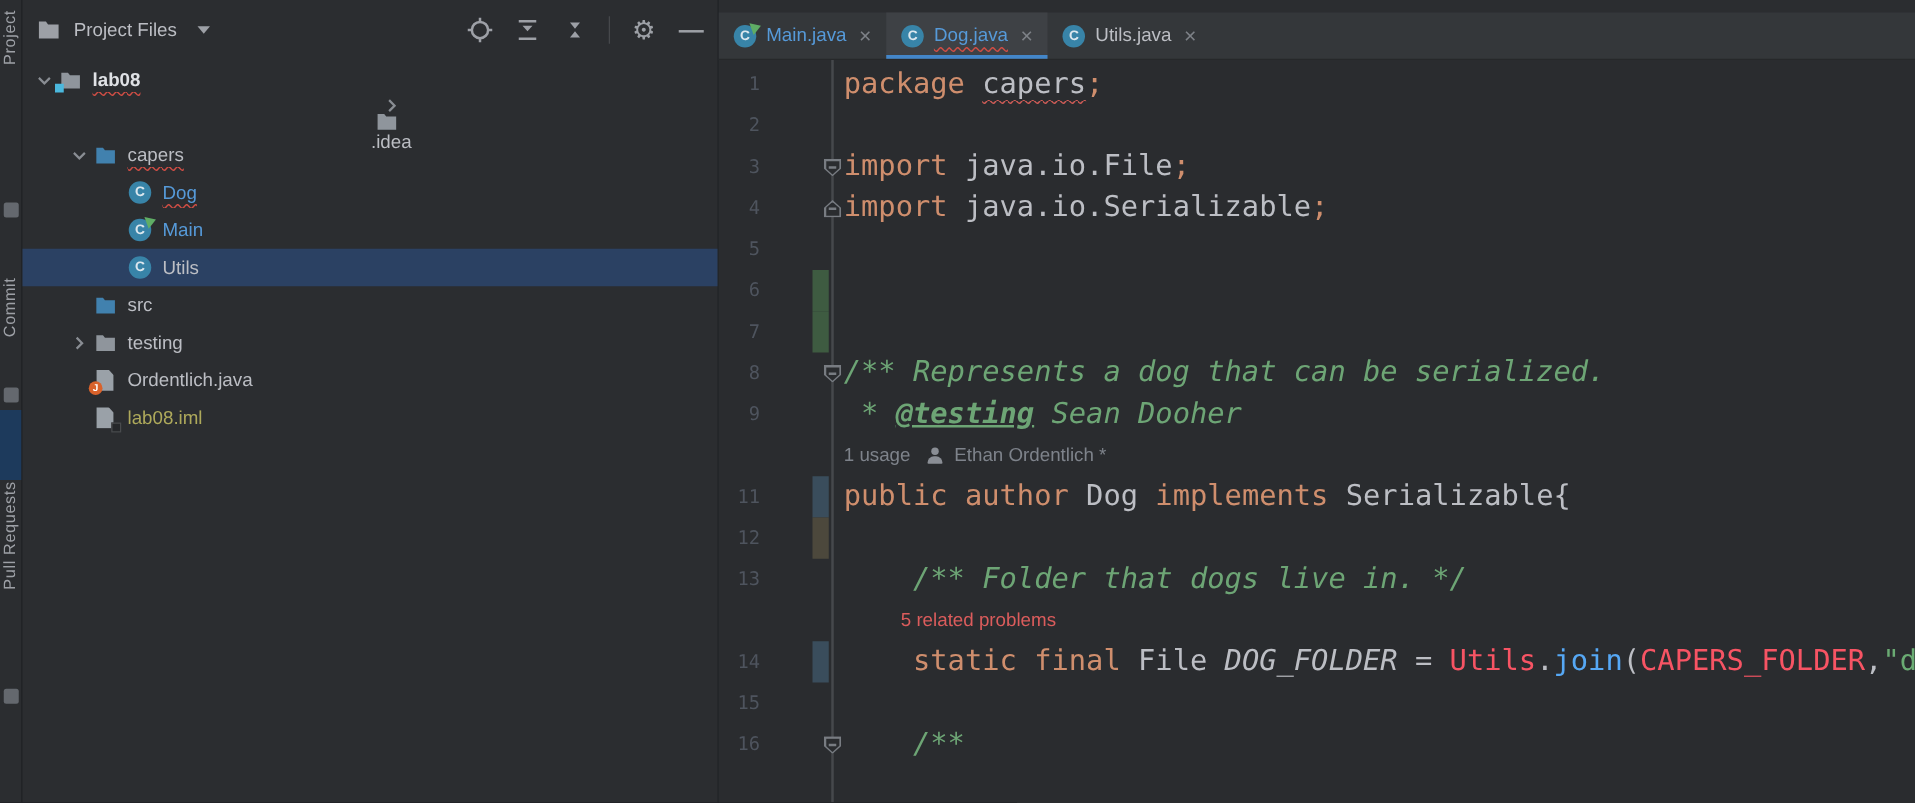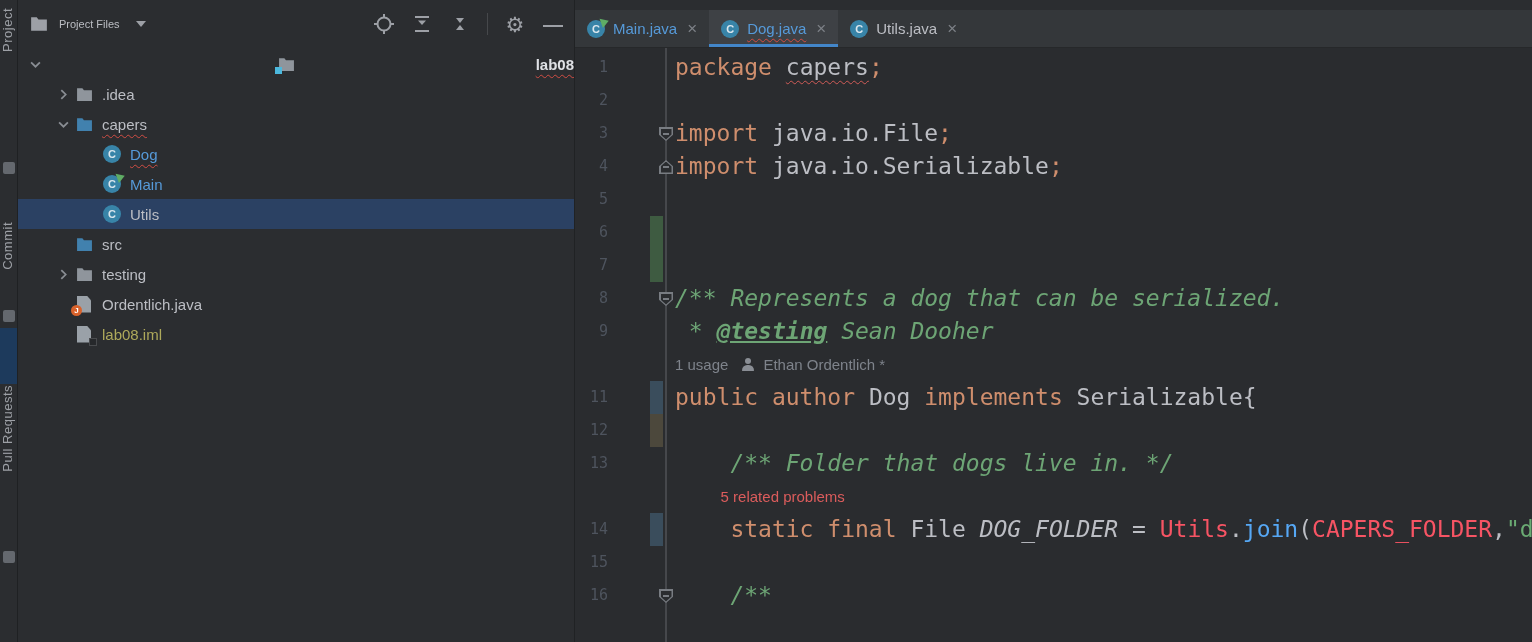--- a/index.html
+++ b/index.html
@@ -13,21 +13,21 @@
   .stripe-label { position:absolute; left:0px; writing-mode:vertical-rl; transform:rotate(180deg);
                   color:#9da0a6; font-size:13px; letter-spacing:.5px; cursor:pointer; }
   .stripe-icon { position:absolute; left:3px; width:12px; height:12px; background:#6f7379;
                  border-radius:2px; opacity:.85; }
   .stripe-sel { position:absolute; left:0; width:18px; height:56px; background:#1d3a5c; }
 
   
   .ppanel { position:relative; width:557px; height:642px; background:#2b2d30; flex:none;
             border-right:1px solid #202224; }
   .phead { display:flex; align-items:center; height:48px; padding:0 10px 0 10px; }
-  .phead .title { color:#bcbec4; font-size:11px; margin-left:9px; }
+  .phead .title { color:#bcbec4; font-size:15px; margin-left:9px; }
   .caret { width:0; height:0; border-left:5px solid transparent; border-right:5px solid transparent;
            border-top:6px solid #9da0a6; margin-left:16px; }
   .phead .spacer { flex:1; }
   .hicon { width:22px; height:22px; display:flex; align-items:center; justify-content:center;
            margin-left:16px; color:#9da0a6; cursor:pointer; }
   .hdivider { width:1px; height:22px; background:#46484b; margin-left:16px; }
   .gear { font-size:21px; line-height:1; }
   .minus { font-size:20px; font-weight:bold; line-height:1; }
 
   .tree { position:relative; padding-top:1px; }
@@ -154,37 +154,37 @@
         <svg width="18" height="18" viewBox="0 0 18 18">
           <path d="M9 8 L5 3 h8 z" fill="#9da0a6"></path>
           <path d="M9 10 L13 15 h-8 z" fill="#9da0a6"></path>
         </svg>
       </span>
       <span class="hdivider"></span>
       <span class="hicon gear">⚙</span>
       <span class="hicon minus">—</span>
     </div>
     <div class="tree">
-        <div class="trow" style="padding-left: 6px; justify-content: space-between;">
+        <div class="trow" style="padding-left: 6px;">
           <span class="chevslot">
             <span class="chev" style="transform: rotate(90deg); display: inline-flex;">
               <svg width="11" height="11" viewBox="0 0 10 10">
                 <path d="M3 1 L7 5 L3 9" fill="none" stroke="#898d93" stroke-width="1.6"></path>
               </svg>
             </span>
           </span>
           <span class="ticon">
             <svg width="17" height="15" viewBox="0 0 16 14">
               <path d="M1 13 V1 h5 l1.5 2 H15 v10 z" fill="#8f959c"></path>
             </svg>
             <div class="rootbadge"></div>
           </span>
           <span class="tlabel bold squig">lab08</span>
         </div>
-        <div class="trow" style="padding-left: 34px;">
+        <div class="trow" style="padding-left: 34px; flex-direction: column;">
           <span class="chevslot">
             <span class="chev" style="display: inline-flex;">
               <svg width="11" height="11" viewBox="0 0 10 10">
                 <path d="M3 1 L7 5 L3 9" fill="none" stroke="#898d93" stroke-width="1.6"></path>
               </svg>
             </span>
           </span>
           <span class="ticon">
             <svg width="17" height="15" viewBox="0 0 16 14">
               <path d="M1 13 V1 h5 l1.5 2 H15 v10 z" fill="#8f959c"></path>

